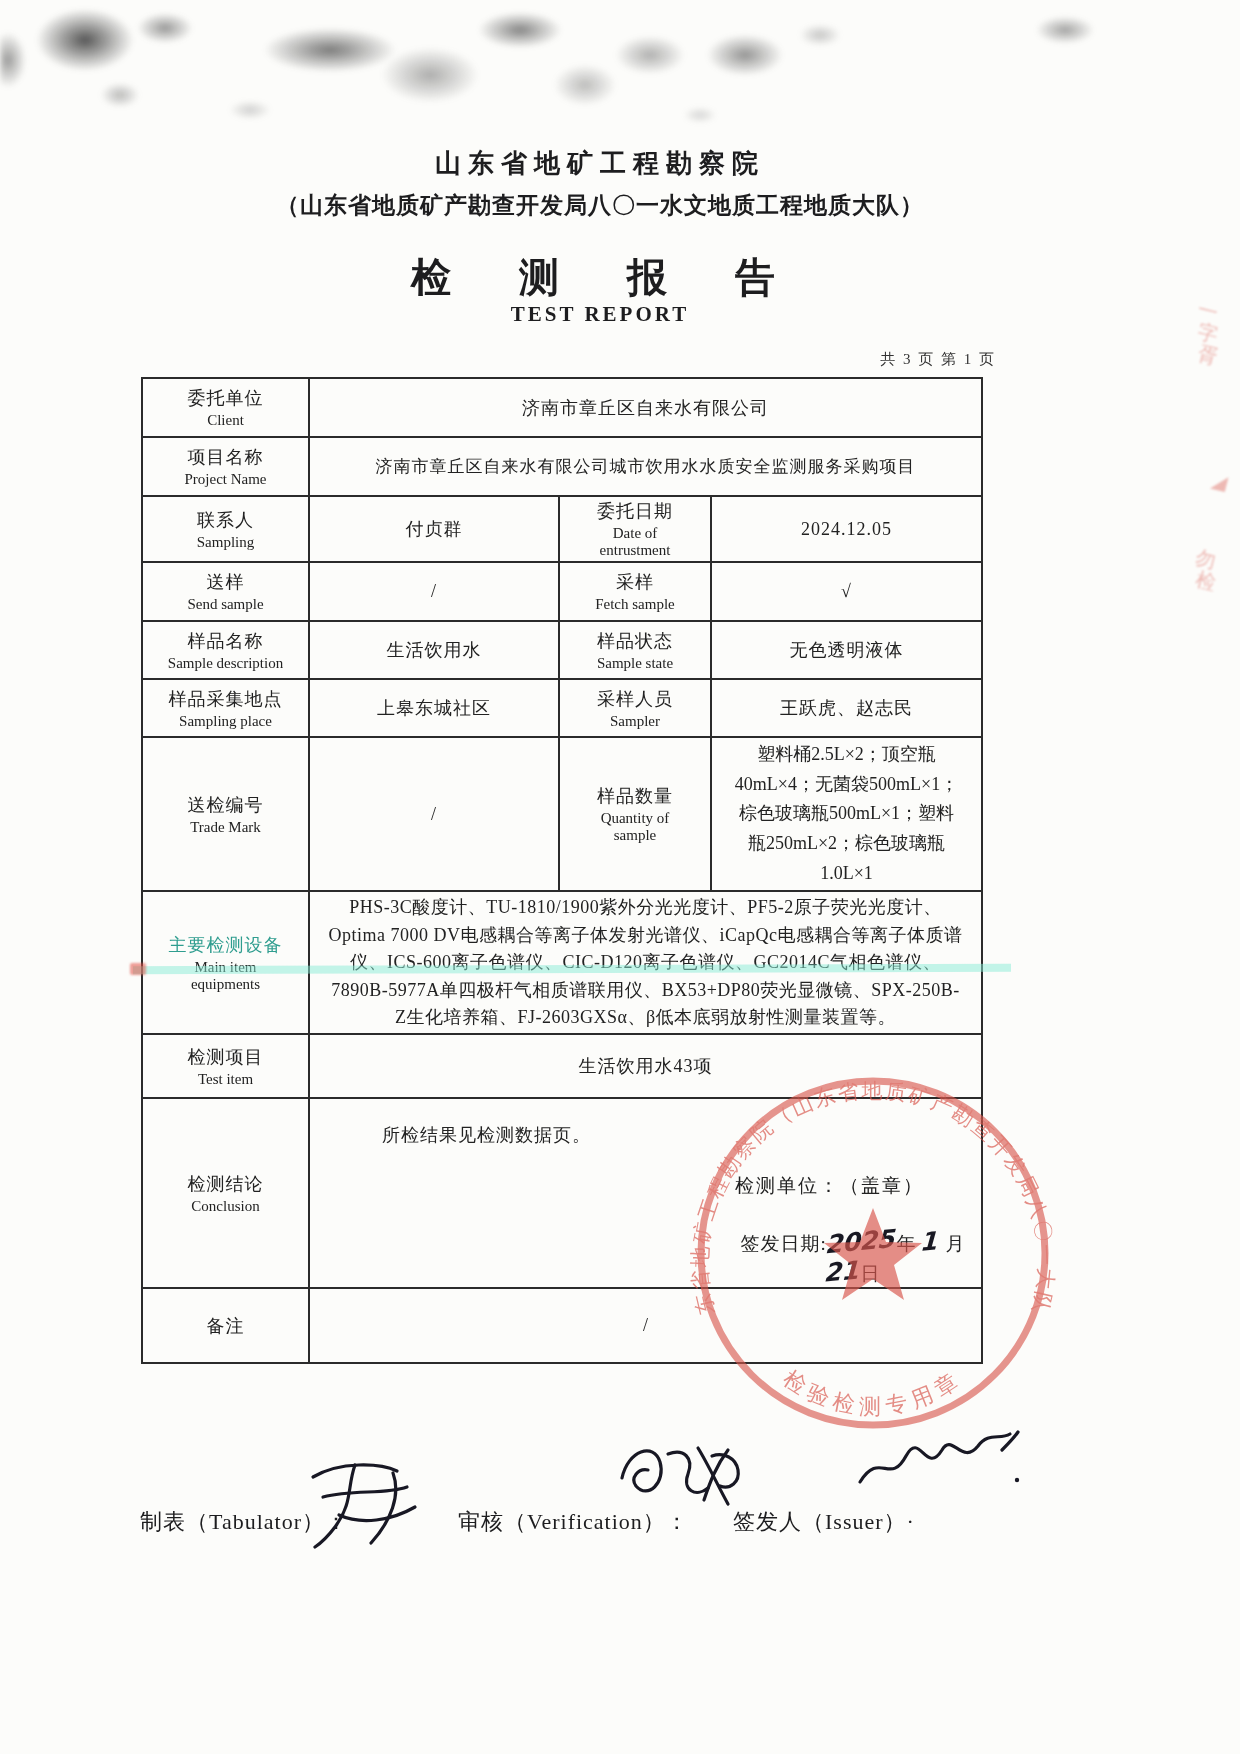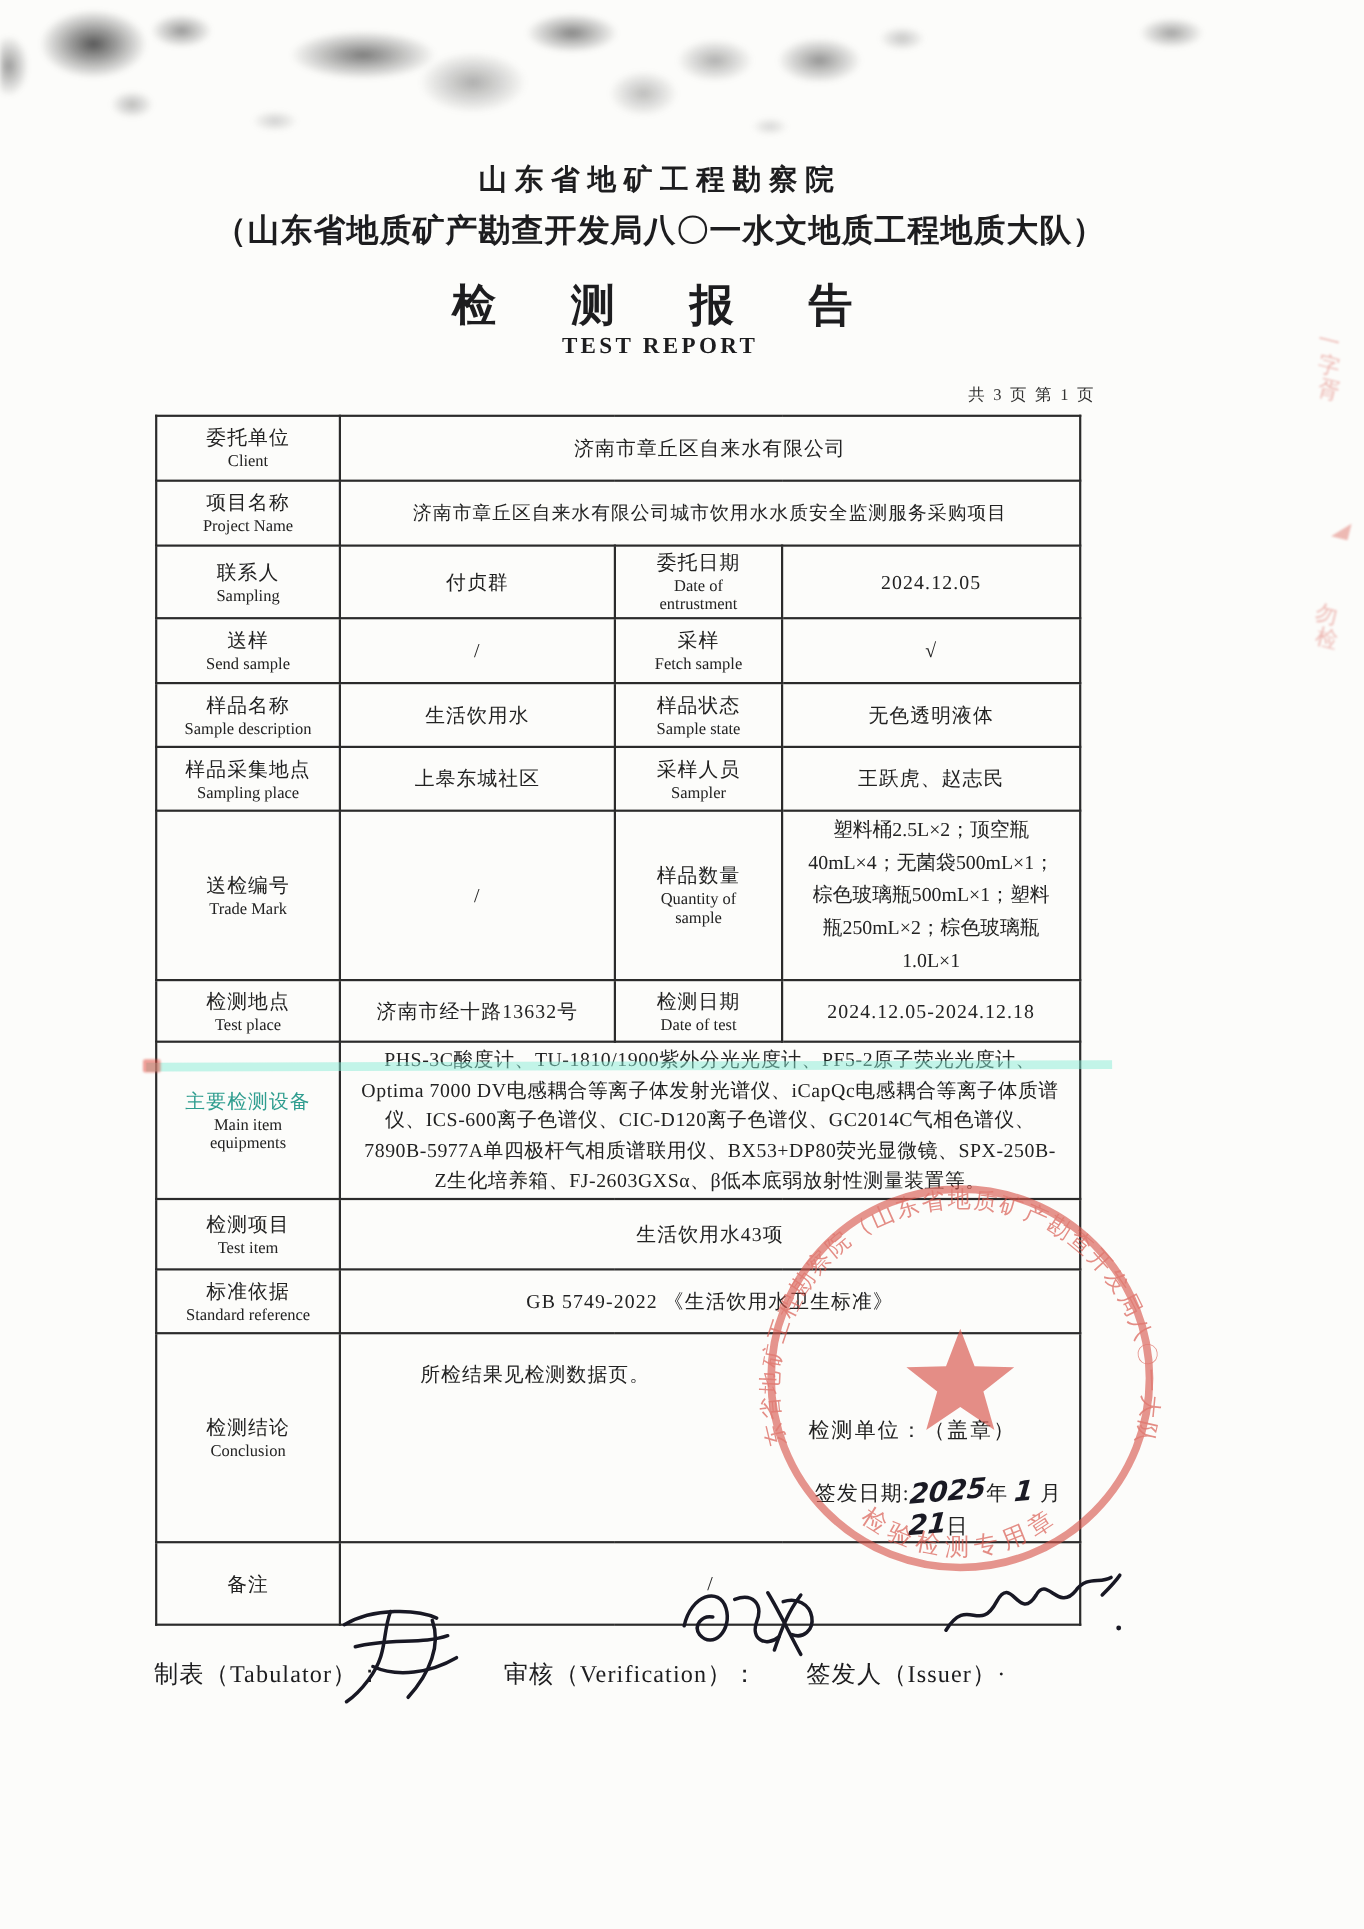--- a/index.html
+++ b/index.html
@@ -27,21 +27,21 @@
       radial-gradient(ellipse 26px 40px at 8px 60px, rgba(60,60,60,.5), transparent 70%),
       radial-gradient(ellipse 30px 14px at 250px 110px, rgba(110,110,110,.3), transparent 70%),
       radial-gradient(ellipse 24px 12px at 700px 115px, rgba(120,120,120,.28), transparent 70%);
   }
   
   .red-frag{position:absolute;pointer-events:none;filter:blur(1.2px);opacity:.4;}
   .red-frag span{display:block;color:#d8564c;font-size:20px;line-height:1.1;transform:rotate(14deg);}
   
   .hdr{position:absolute;left:70px;width:1060px;text-align:center;}
   .org-cn{top:146px;font-size:26px;font-weight:700;letter-spacing:7px;}
-  .org-sub{top:190px;font-size:29px;font-weight:700;letter-spacing:1px;}
+  .org-sub{top:190px;font-size:23px;font-weight:700;letter-spacing:1px;}
   .title-cn{top:250px;font-size:40px;font-weight:700;letter-spacing:14px;}
   .title-en{top:302px;font-size:21px;font-weight:700;letter-spacing:3px;font-family:"Liberation Serif",serif;}
   .pageinfo{position:absolute;top:350px;left:856px;width:140px;font-size:15px;letter-spacing:2px;text-align:right;color:#333;}
   
   table.rep{
     position:absolute;left:141px;top:377px;width:840px;
     border-collapse:collapse;table-layout:fixed;
   }
   table.rep td{
     border:2px solid #2b2b2b;vertical-align:middle;text-align:center;
@@ -177,52 +177,33 @@
             <span class="cn">送检编号</span>
             <span class="en">Trade Mark</span>
           </td>
       <td class="val">/</td>
       <td class="lbl">
             <span class="cn">样品数量</span>
             <span class="en">Quantity of sample</span>
           </td>
       <td class="small-val">塑料桶2.5L×2；顶空瓶40mL×4；无菌袋500mL×1；棕色玻璃瓶500mL×1；塑料瓶250mL×2；棕色玻璃瓶1.0L×1</td>
     </tr>
-    <tr style="height:56px">
-      <td class="lbl">
-            <span class="cn">检测地点</span>
-            <span class="en">Test place</span>
-          </td>
-      <td class="val">济南市经十路13632号</td>
-      <td class="lbl">
-            <span class="cn">检测日期</span>
-            <span class="en">Date of test</span>
-          </td>
-      <td class="val">2024.12.05-2024.12.18</td>
-    </tr>
     <tr style="height:142px">
       <td class="lbl teal">
             <span class="cn">主要检测设备</span>
             <span class="en">Main item equipments</span>
           </td>
       <td class="para" colspan="3">PHS-3C酸度计、TU-1810/1900紫外分光光度计、PF5-2原子荧光光度计、Optima 7000 DV电感耦合等离子体发射光谱仪、iCapQc电感耦合等离子体质谱仪、ICS-600离子色谱仪、CIC-D120离子色谱仪、GC2014C气相色谱仪、7890B-5977A单四极杆气相质谱联用仪、BX53+DP80荧光显微镜、SPX-250B-Z生化培养箱、FJ-2603GXSα、β低本底弱放射性测量装置等。</td>
     </tr>
     <tr style="height:64px">
       <td class="lbl">
             <span class="cn">检测项目</span>
             <span class="en">Test item</span>
           </td>
       <td class="val" colspan="3">生活饮用水43项</td>
-    </tr>
-    <tr style="height:58px">
-      <td class="lbl">
-            <span class="cn">标准依据</span>
-            <span class="en">Standard reference</span>
-          </td>
-      <td class="val" colspan="3">GB 5749-2022 《生活饮用水卫生标准》</td>
     </tr>
     <tr style="height:188px">
       <td class="lbl">
             <span class="cn">检测结论</span>
             <span class="en">Conclusion</span>
           </td>
       <td class="concl-cell" colspan="3">
         <span class="concl-note">所检结果见检测数据页。</span>
         <span class="concl-unit">检测单位：（盖章）</span>
         <span class="concl-date">

